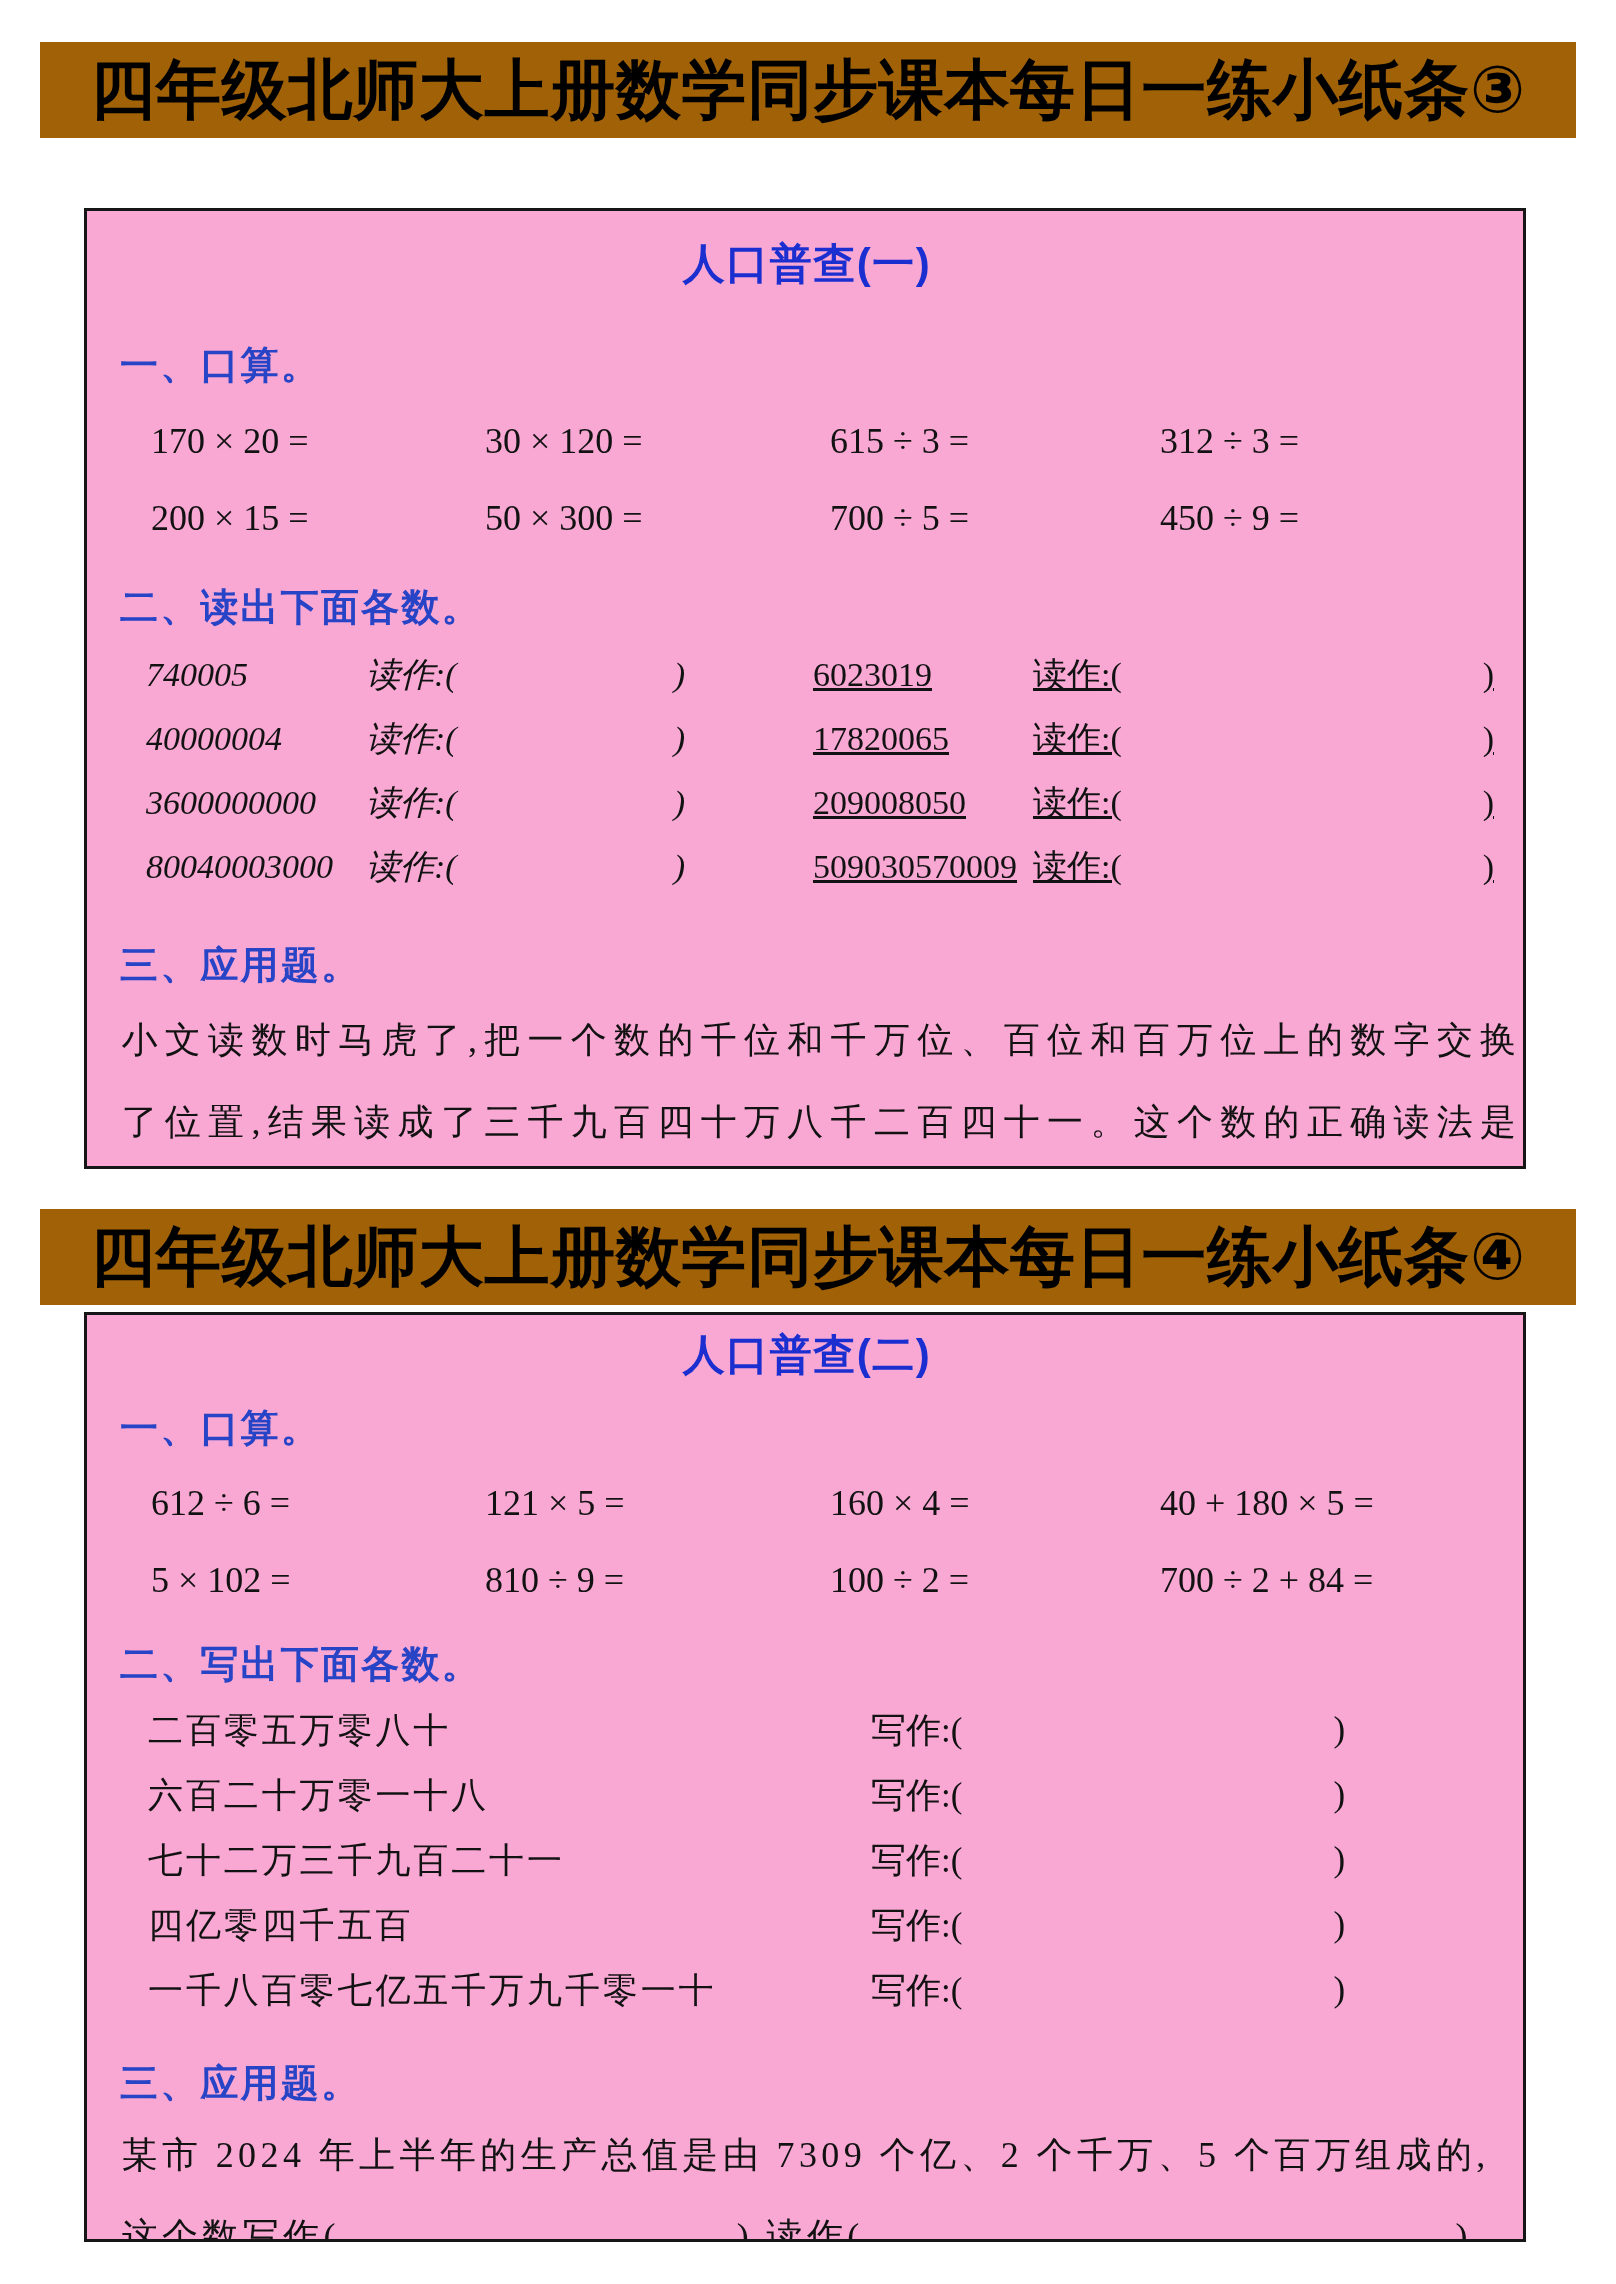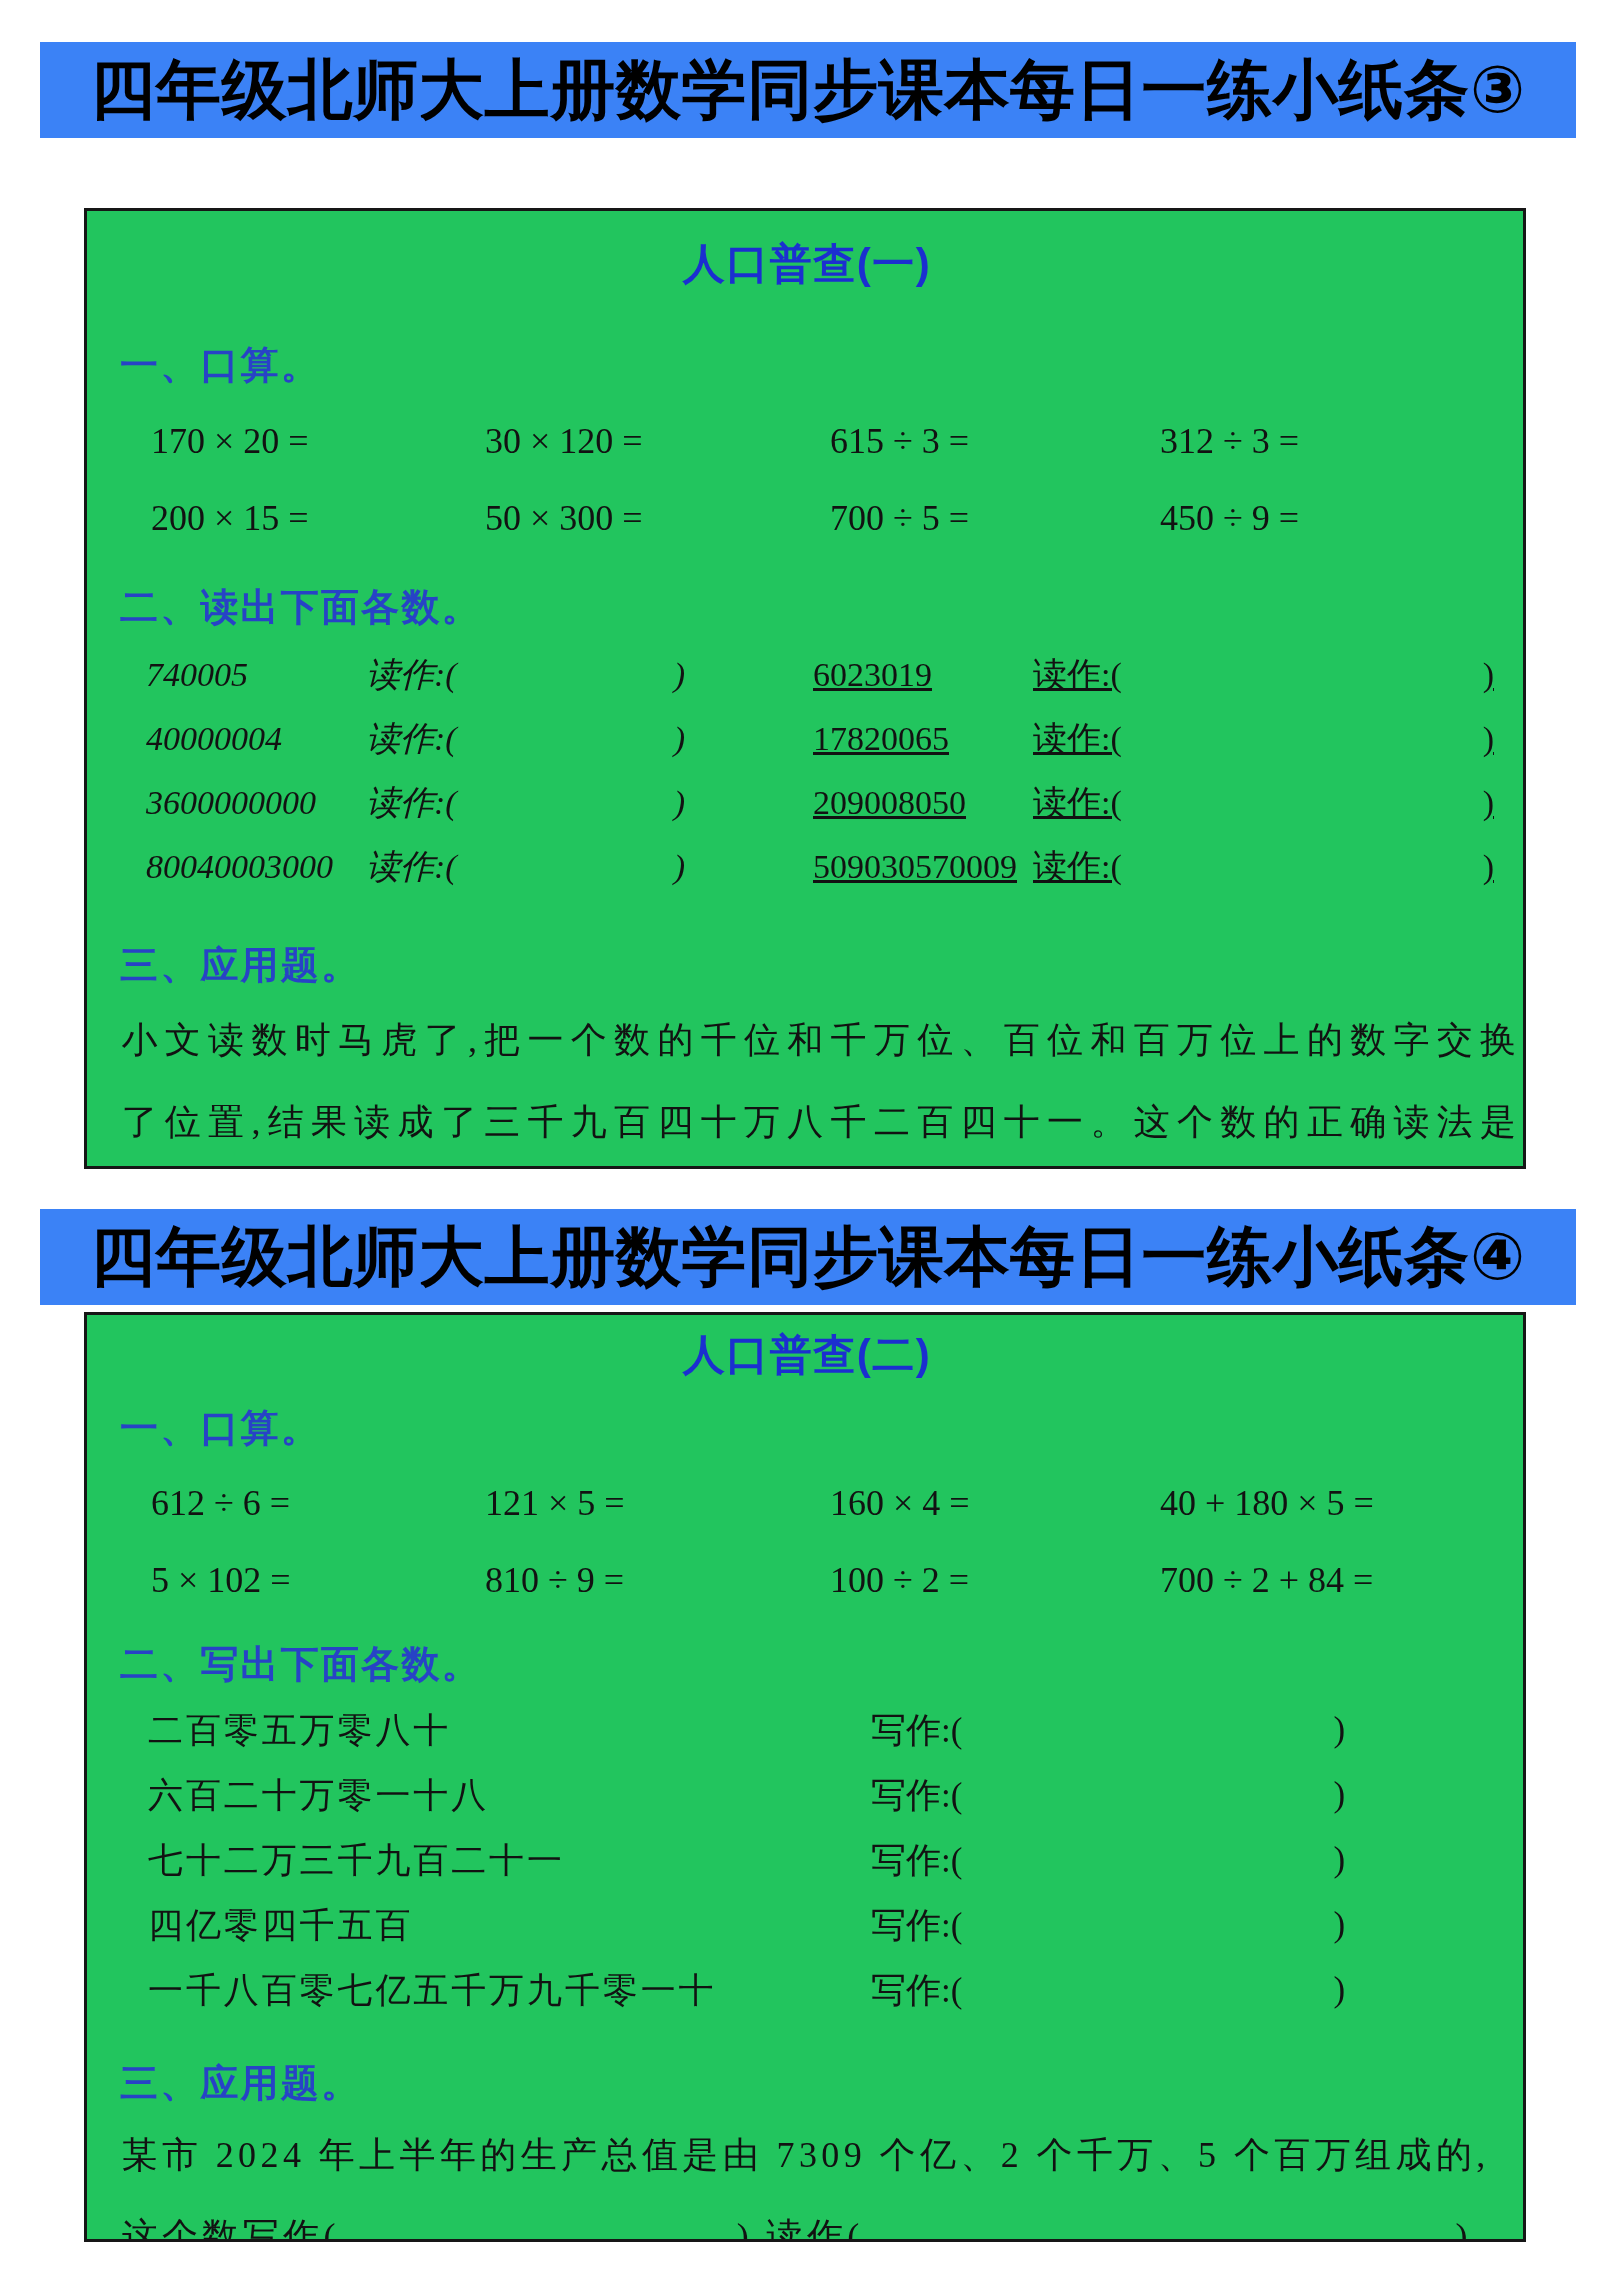--- a/index.html
+++ b/index.html
@@ -7,40 +7,40 @@
     width:1617px;height:2284px;
     background:#ffffff;
     font-family:"Liberation Serif","DejaVu Serif",serif;
     color:#121212;
     overflow:hidden;
   }
   
   .banner{
     width:1536px;height:96px;
     margin-left:40px;
-    background:#3b82f6;
+    background:#a16207;
     display:flex;align-items:center;justify-content:center;
   }
   .banner-text{
     font-family:"Liberation Sans","DejaVu Sans",sans-serif;
     font-weight:900;
     font-size:65px;
     color:#000;
     letter-spacing:0.7px;
     white-space:nowrap;
   }
   .banner-1{margin-top:42px;}
   .banner-2{margin-top:40px;}
   
   .sheet{
     box-sizing:border-box;
     width:1442px;
     margin-left:84px;
     border:3.7px solid #161616;
-    background:#22c55e;
+    background:#f9a8d4;
     padding:0 29px 0 33px;
     overflow:hidden;
   }
   .sheet-1{margin-top:70px;height:961px;}
   .sheet-2{margin-top:7.3px;height:930px;}
   .sheet-title{
     text-align:center;
     font-family:"Liberation Sans","DejaVu Sans",sans-serif;
     font-weight:900;
     font-size:42px;

